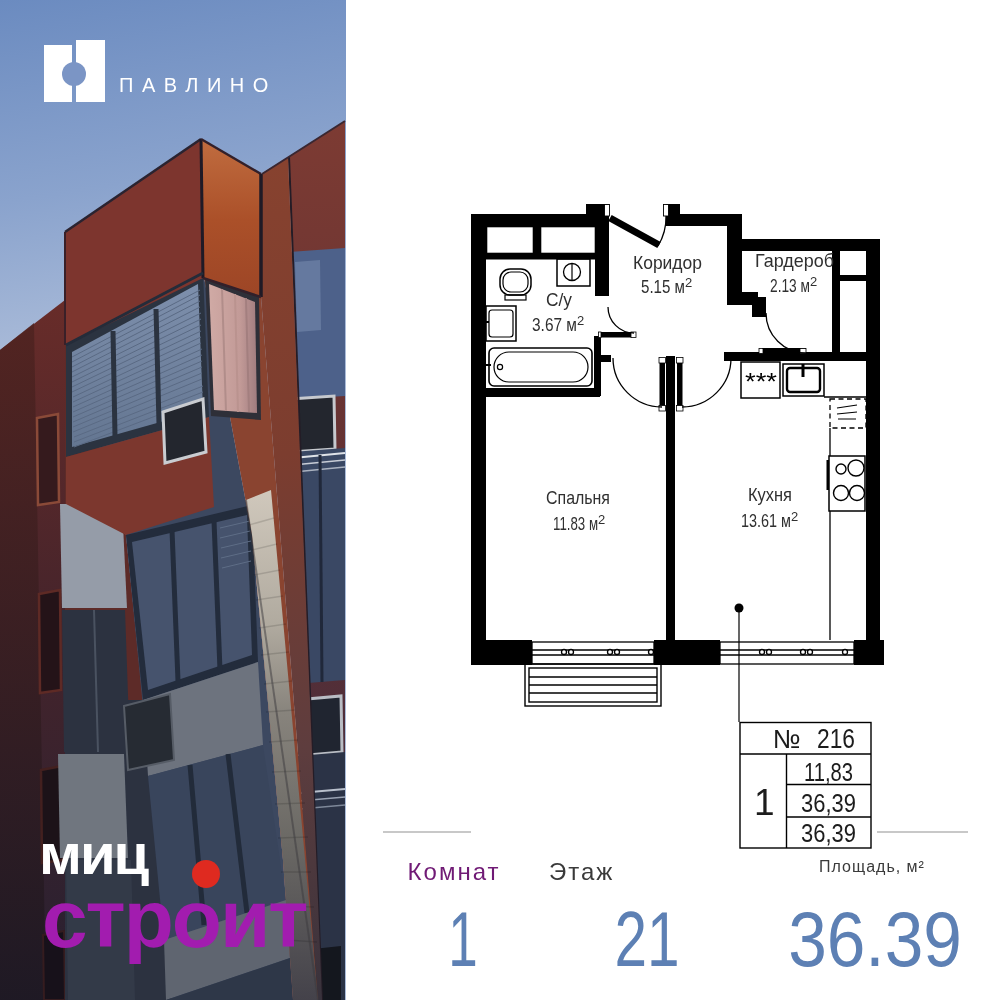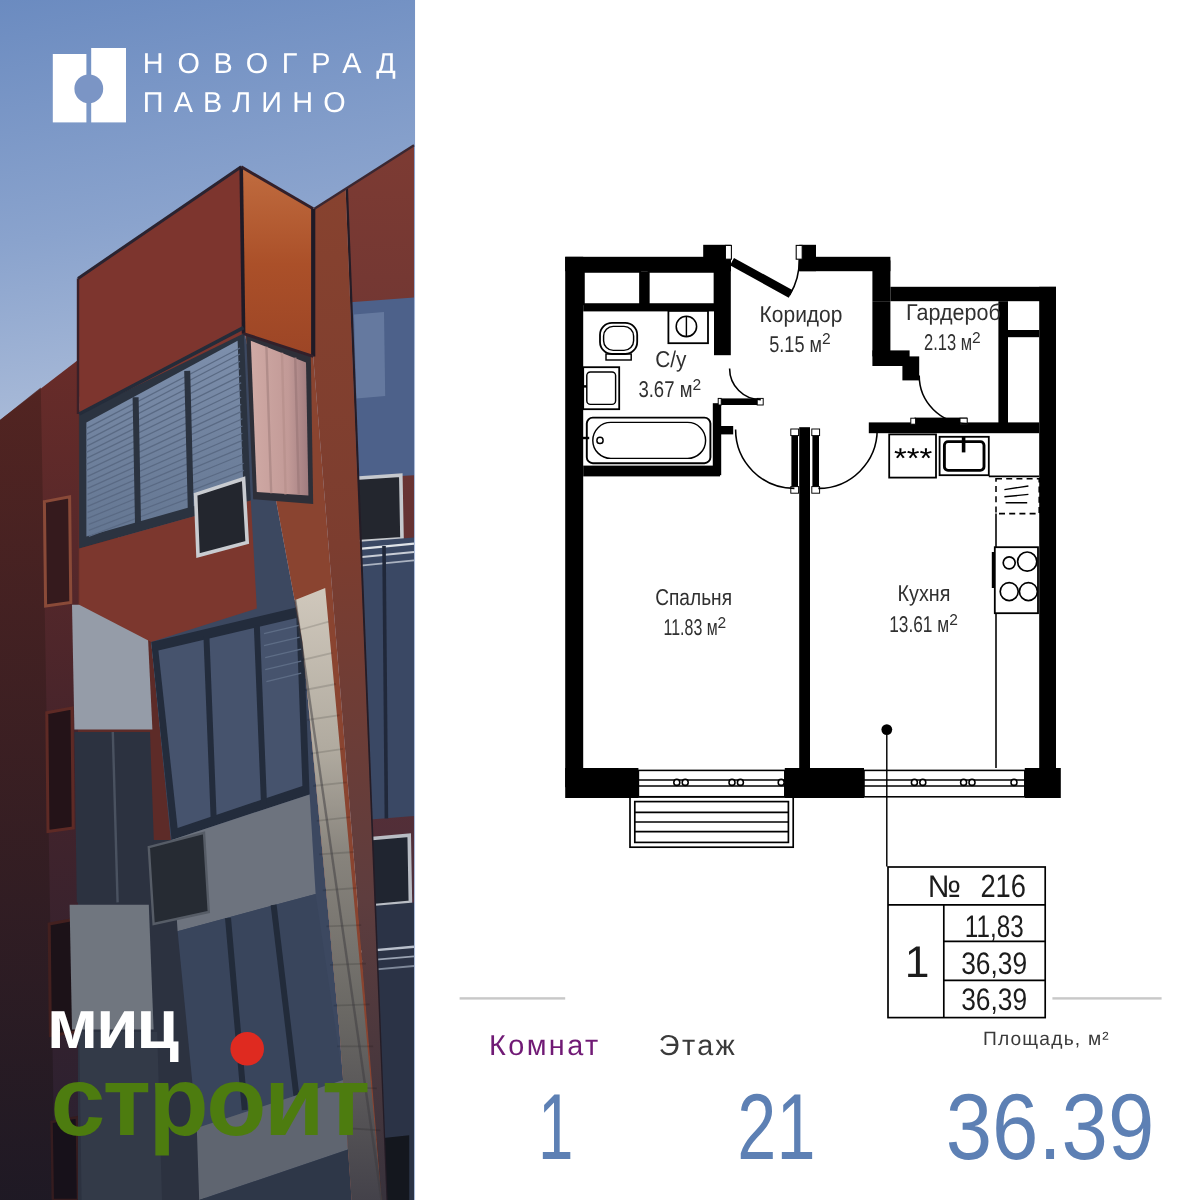--- a/index.html
+++ b/index.html
@@ -211,27 +211,26 @@
 </svg>
 
 <div class="abs" style="left:0;top:0;width:346px;height:130px;">
 
   <div class="abs" style="left:44px;top:45px;width:28px;height:57px;background:#ffffff;"></div>
 
   <div class="abs" style="left:76px;top:40px;width:29px;height:62px;background:#ffffff;"></div>
 
   <div class="abs" style="left:62px;top:62px;width:24px;height:24px;border-radius:50%;background:#7b95c5;"></div>
 
-  <div class="abs" style="left:119px;top:38px;color:#ffffff;font-size:24px;line-height:31.5px;letter-spacing:11.5px;font-weight:400;">НОВОГРАД</div>
-  <div class="abs" style="left:119px;top:69.5px;color:#ffffff;font-size:24px;line-height:31.5px;letter-spacing:8.5px;font-weight:400;">ПАВЛИНО</div>
+  <div class="abs" style="left:119px;top:69.5px;color:#ffffff;font-size:20px;line-height:31.5px;letter-spacing:8.5px;font-weight:400;">ПАВЛИНО</div>
 </div>
 
 <div class="abs" style="left:39px;top:813px;color:#ffffff;font-weight:bold;font-size:58px;line-height:82px;letter-spacing:-2px;white-space:nowrap;">миц</div>
 
-<div class="abs" style="left:42px;top:878px;color:#4d7c0f;font-weight:bold;font-size:82px;line-height:82px;letter-spacing:-2px;white-space:nowrap;">строит</div>
+<div class="abs" style="left:42px;top:878px;color:#a21caf;font-weight:bold;font-size:82px;line-height:82px;letter-spacing:-2px;white-space:nowrap;">строит</div>
 
 <div class="abs" style="left:192px;top:860px;width:28px;height:28px;border-radius:50%;background:#df2a20;"></div>
 
 <svg class="abs" style="left:0;top:0" width="1000" height="1000" viewBox="0 0 1000 1000" fill="none">
   <g fill="#000000">
 
     <rect x="471" y="214" width="15" height="442"></rect>
 
     <rect x="471" y="214" width="138" height="12"></rect>
 

